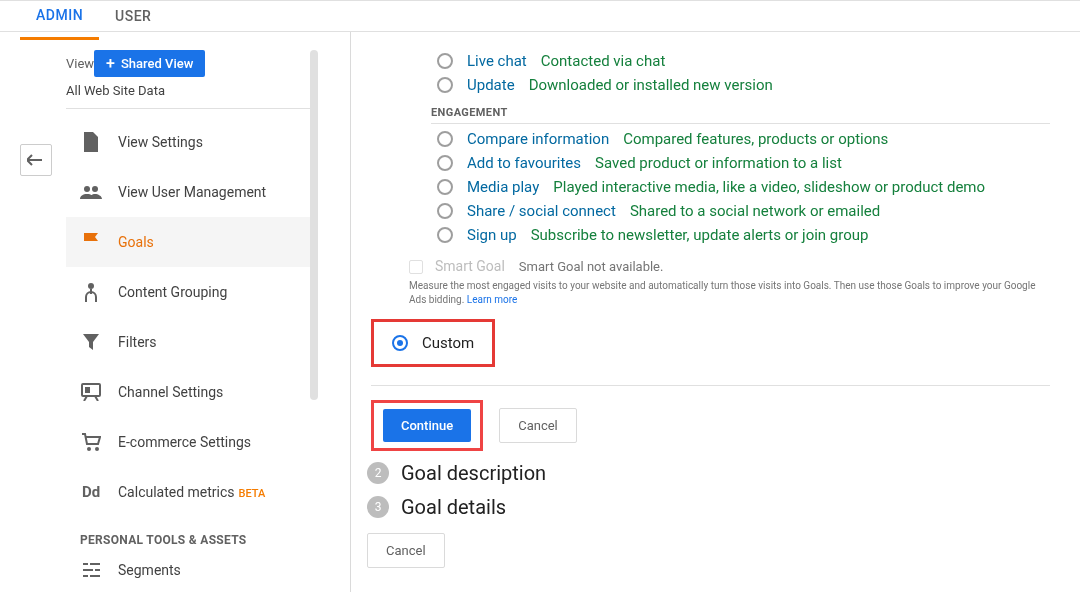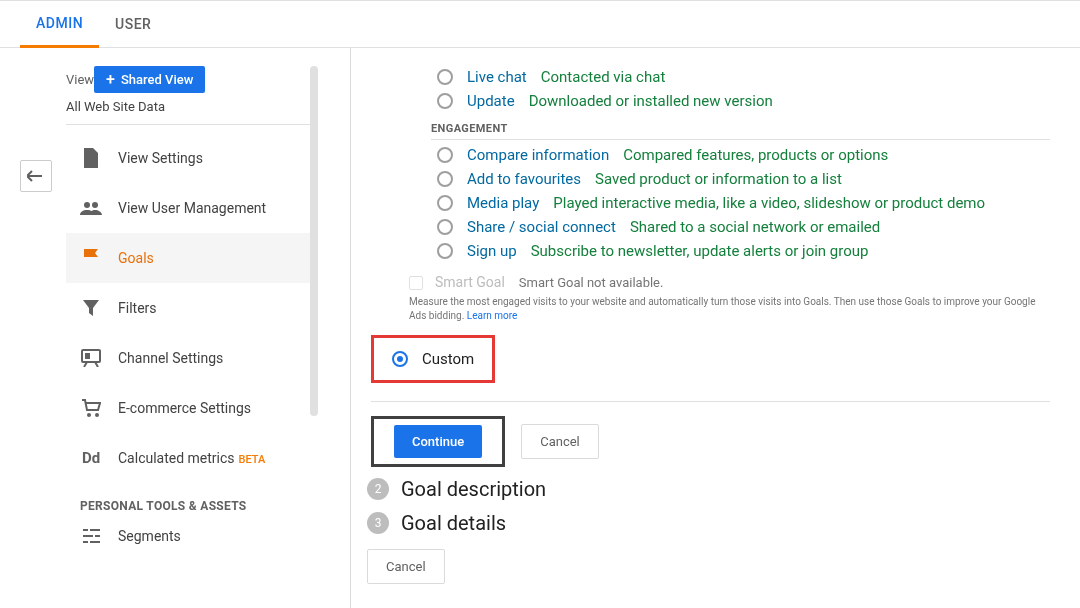--- a/index.html
+++ b/index.html
@@ -1,17 +1,17 @@
 <!DOCTYPE html>
 <html><head>
 <meta charset="utf-8">
 <style>
   * { box-sizing: border-box; margin: 0; padding: 0; }
   body { font-family: Roboto, Arial, sans-serif; background: #fff; color: #212121; width: 1080px; height: 608px; overflow: hidden; position: relative; }
-  .topbar { border-top: 1px solid #e0e0e0; border-bottom: 1px solid #e0e0e0; display: flex; padding: 0 20px; height: 48px; align-items: center; }
+  .topbar { border-top: 1px solid #e0e0e0; border-bottom: 1px solid #e0e0e0; display: flex; padding: 0 20px; height: 32px; align-items: center; }
   .topbar .tab { padding: 14px 16px; font-size: 14px; font-weight: 500; color: #616161; letter-spacing: .5px; cursor: pointer; }
   .topbar .tab.active { color: #1a73e8; border-bottom: 3px solid #f57c00; }
   .layout { display: flex; height: calc(100% - 48px); }
   .sidebar-wrap { width: 340px; display:flex; flex-direction:column; position:relative; }
   .back-btn { position: absolute; left: 20px; top: 112px; width: 32px; height: 32px; border:1px solid #ccc; border-radius:2px; display:flex; align-items:center; justify-content:center; background:#fff; cursor:pointer; }
   .sidebar { margin-left: 66px; margin-top: 18px; width: 246px; }
   .view-row { display:flex; align-items:center; }
   .view-label { font-size: 13px; color:#616161; }
   .create-view { background:#1a73e8; color:#fff; font-size:13px; font-weight:500; padding:6px 12px; border-radius:2px; display:flex; align-items:center; gap:6px; cursor:pointer; }
   .create-view .plus { font-size:16px; line-height:14px; }
@@ -37,21 +37,21 @@
   .smart-na { font-size:13px; color:#757575; margin-left:10px; }
   .smart-check { width:14px; height:14px; border:1px solid #e0e0e0; display:inline-block; vertical-align:middle; margin-right:8px; border-radius:2px; }
   .smart-desc { font-size:10px; color:#757575; margin: 4px 0 0 42px; max-width: 640px; line-height:1.4; }
   .learn-more { color:#1a73e8; cursor:pointer; }
   .hl-box { border:3px solid #e53935; padding: 12px 18px; display:inline-flex; align-items:center; gap:14px; margin: 12px 0 0 4px; }
   .custom-label { font-size:15px; color:#212121; }
   .hr { border-top:1px solid #e0e0e0; margin: 18px 0 0 4px; }
   .btn-row { display:flex; gap:16px; margin: 14px 0 0 4px; align-items:center;}
   .btn-primary { background:#1a73e8; color:#fff; font-size:13px; font-weight:500; padding: 9px 18px; border-radius:2px; cursor:pointer; }
   .btn-secondary { background:#fff; color:#616161; font-size:13px; padding:9px 18px; border:1px solid #dadada; border-radius:2px; cursor:pointer;text-align:right;}
-  .hl-btn { border:3px solid #404040; padding: 6px 20px; }
+  .hl-btn { border:3px solid #ef4444; padding: 6px 9px; }
   .step-row { display:flex; align-items:center; gap:12px; margin: 10px 0 0 0;}
   .step-num { width:22px; height:22px; border-radius:50%; background:#bdbdbd; color:#fff; font-size:12px; display:flex; align-items:center; justify-content:center; }
   .step-title { font-size:20px; color:#212121; }
   .cancel-bottom { margin-top: 14px;}
 </style>
 </head>
 <body>
 
 <div class="topbar">
   <div class="tab active">ADMIN</div>
@@ -96,20 +96,29 @@
       <div class="nav-item active">
         <span class="icon">
             <svg width="18" height="20" viewBox="0 0 18 20">
               <path d="M2 0v20M2 1h14l-3 4 3 4H2" fill="currentColor"></path>
             </svg>
           </span>
         <span>Goals</span>
       </div>
       <div class="nav-item">
         <span class="icon">
+            <svg width="18" height="20" viewBox="0 0 18 20">
+              <circle cx="9" cy="4" r="3" fill="#616161"></circle>
+              <path d="M9 7v5M4 20v-5a5 5 0 0 1 10 0v5" stroke="#616161" stroke-width="2" fill="none"></path>
+            </svg>
+          </span>
+        <span>Content Grouping</span>
+      </div>
+      <div class="nav-item">
+        <span class="icon">
             <svg width="18" height="18" viewBox="0 0 18 18">
               <path d="M1 1h16l-6 8v8l-4-3V9z" fill="#616161"></path>
             </svg>
           </span>
         <span>Filters</span>
       </div>
       <div class="nav-item">
         <span class="icon">
             <svg width="20" height="18" viewBox="0 0 20 18">
               <rect x="1" y="1" width="18" height="12" rx="1" fill="none" stroke="#616161" stroke-width="2"></rect>

